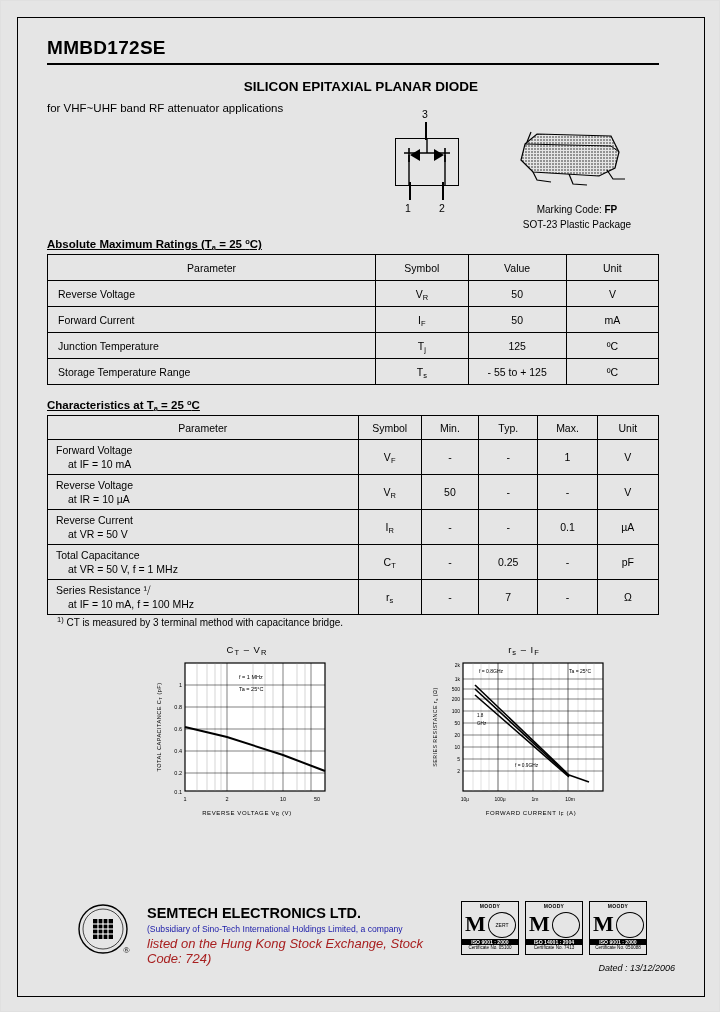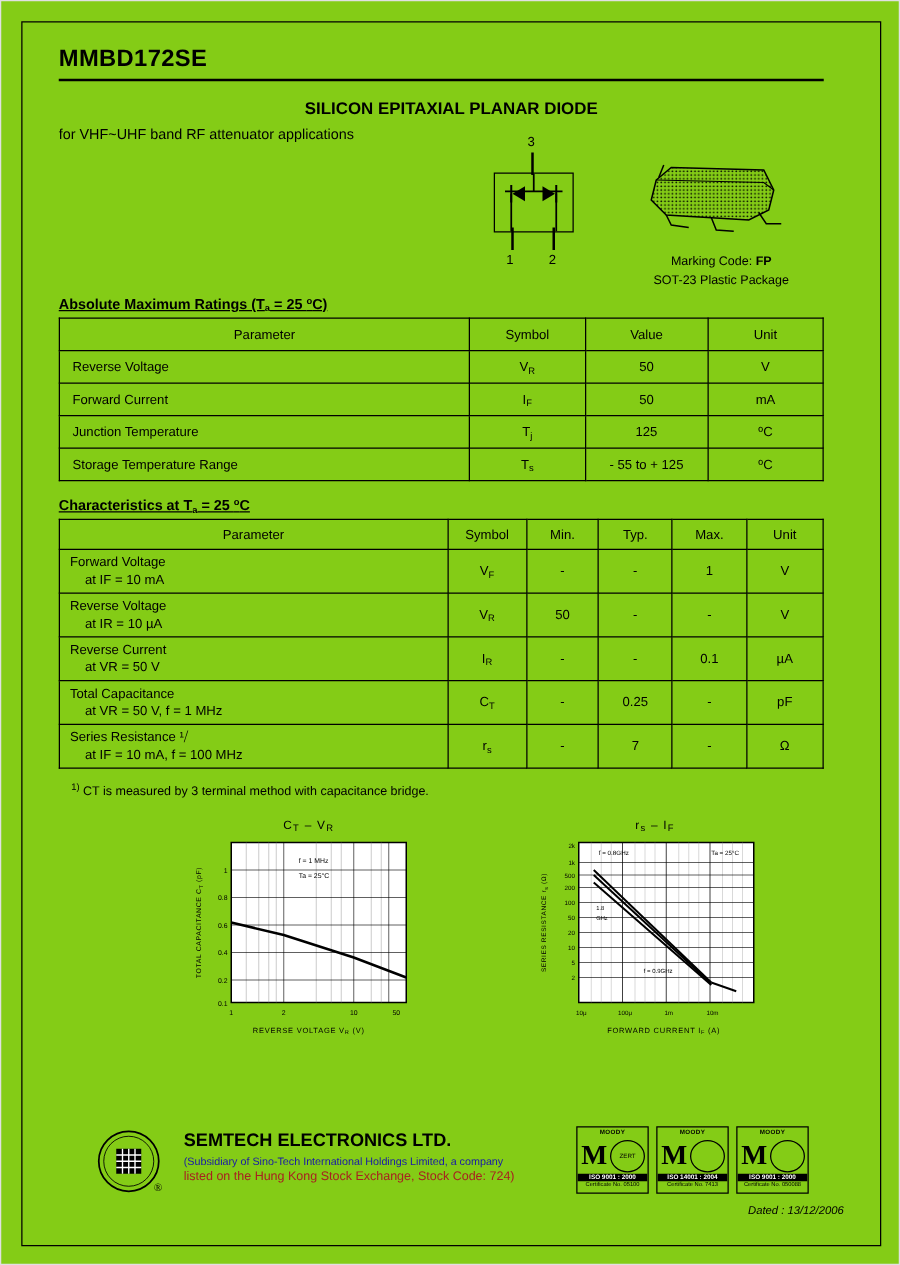--- a/index.html
+++ b/index.html
@@ -7,21 +7,21 @@
     padding: 0;
     background: #b9b9b9;
   }
   body {
     font-family: "Liberation Sans", sans-serif;
   }
   .page {
     position: relative;
     width: 720px;
     height: 1012px;
-    background: #84cc16;
+    background: #e5e5e5;
     overflow: hidden;
     border: 1px solid #e0e0e0;
     box-sizing: border-box;
   }
   .frame {
     position: absolute;
     left: 16px;
     top: 16px;
     width: 688px;
     height: 980px;
@@ -147,21 +147,21 @@
     text-align: left;
     padding-left: 8px !important;
     line-height: 14px;
     height: 34px !important;
     margin-top: 32px;
   }
   .ind { padding-left: 12px; display: inline-block; }
 
   .footnote {
     font-size: 10px;
-    margin-top: 13px;
+    margin-top: 2px;
     padding-left: 10px;
   }
 
   
   .graphs {
     position: relative;
     margin-top: 16px;
     height: 190px;
   }
   .graph-title {
@@ -190,23 +190,24 @@
     font-size: 14.5px;
     font-weight: bold;
     color: #000;
   }
   .company .sub1 {
     font-size: 8.6px;
     color: #1a1aa8;
     margin-top: 3px;
   }
   .company .sub2 {
-    font-size: 10px;
+    font-size: 13px;
     color: #a82020;
     margin-top: 2px;
+    font-style: italic;
   }
   .cert {
     position: absolute;
     top: 0px;
     width: 56px;
     height: 52px;
     border: 1px solid #000;
     font-size: 4.6px;
     text-align: center;
     overflow: hidden;

